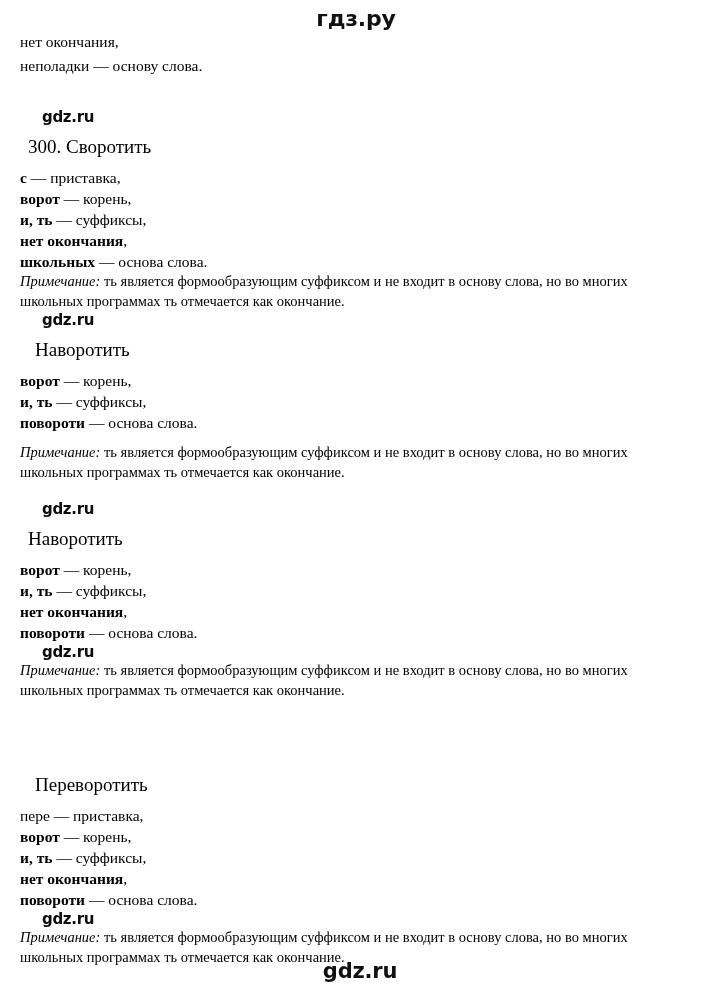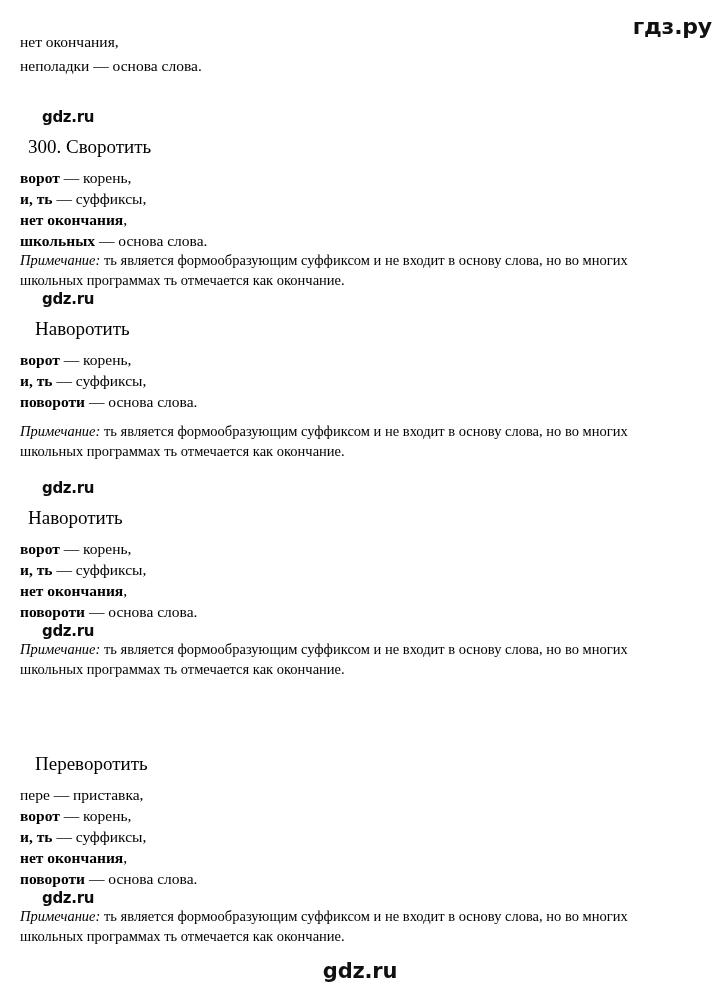--- a/index.html
+++ b/index.html
@@ -13,25 +13,25 @@
     height: 991px;
     position: relative;
     font-family: "Liberation Serif", "DejaVu Serif", serif;
     color: #000000;
     overflow: hidden;
   }
 
   
   .site-header {
     position: absolute;
-    top: 12px;
+    top: 4px;
     left: 0;
     width: 712px;
     height: 30px;
-    text-align: right;
+    text-align: center;
     line-height: 30px;
   }
   .site-header-text {
     font-family: "DejaVu Sans", "Liberation Sans", sans-serif;
     font-weight: bold;
     font-size: 22px;
     letter-spacing: -0.2px;
     color: #111111;
   }
 
@@ -134,30 +134,31 @@
 
 <div class="site-header">
   <span class="site-header-text">гдз.ру</span>
 </div>
 
 <div class="page">
   <div class="content">
 
     <div>
       <div class="intro-line">нет окончания,</div>
-      <div class="intro-line">неполадки — основа слова.</div>
+      <div class="intro-line">неполадки — основу слова.</div>
     </div>
 
     <div class="gap-lg"></div>
 
     <div class="watermark watermark-block">gdz.ru</div>
 
     <div class="section-heading">300. Своротить</div>
 
     <div>
+      <div class="line bold-lead"><span class="lead">с</span><span class="rest"> — приставка,</span></div>
       <div class="line bold-lead"><span class="lead">ворот</span><span class="rest"> — корень,</span></div>
       <div class="line bold-lead"><span class="lead">и, ть</span><span class="rest"> — суффиксы,</span></div>
       <div class="line bold-lead"><span class="lead">нет окончания</span><span class="rest">,</span></div>
       <div class="line bold-lead"><span class="lead">школьных</span><span class="rest"> — основа слова.</span></div>
     </div>
 
     <div class="note"><span class="note-label">Примечание:</span><span class="note-body"> ть является формообразующим суффиксом и не входит в основу слова, но во многих школьных программах ть отмечается как окончание.</span></div>
 
     <div class="watermark watermark-block">gdz.ru</div>
 

